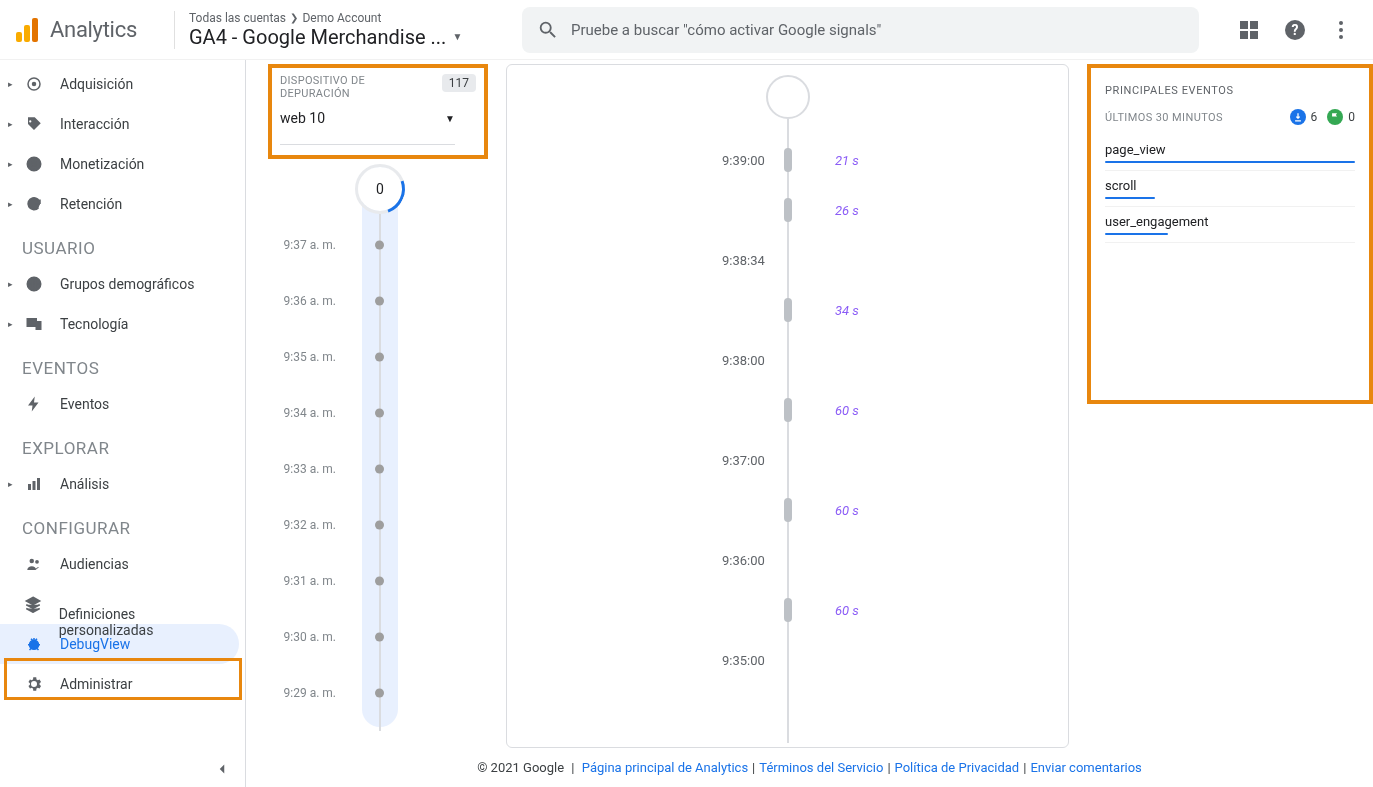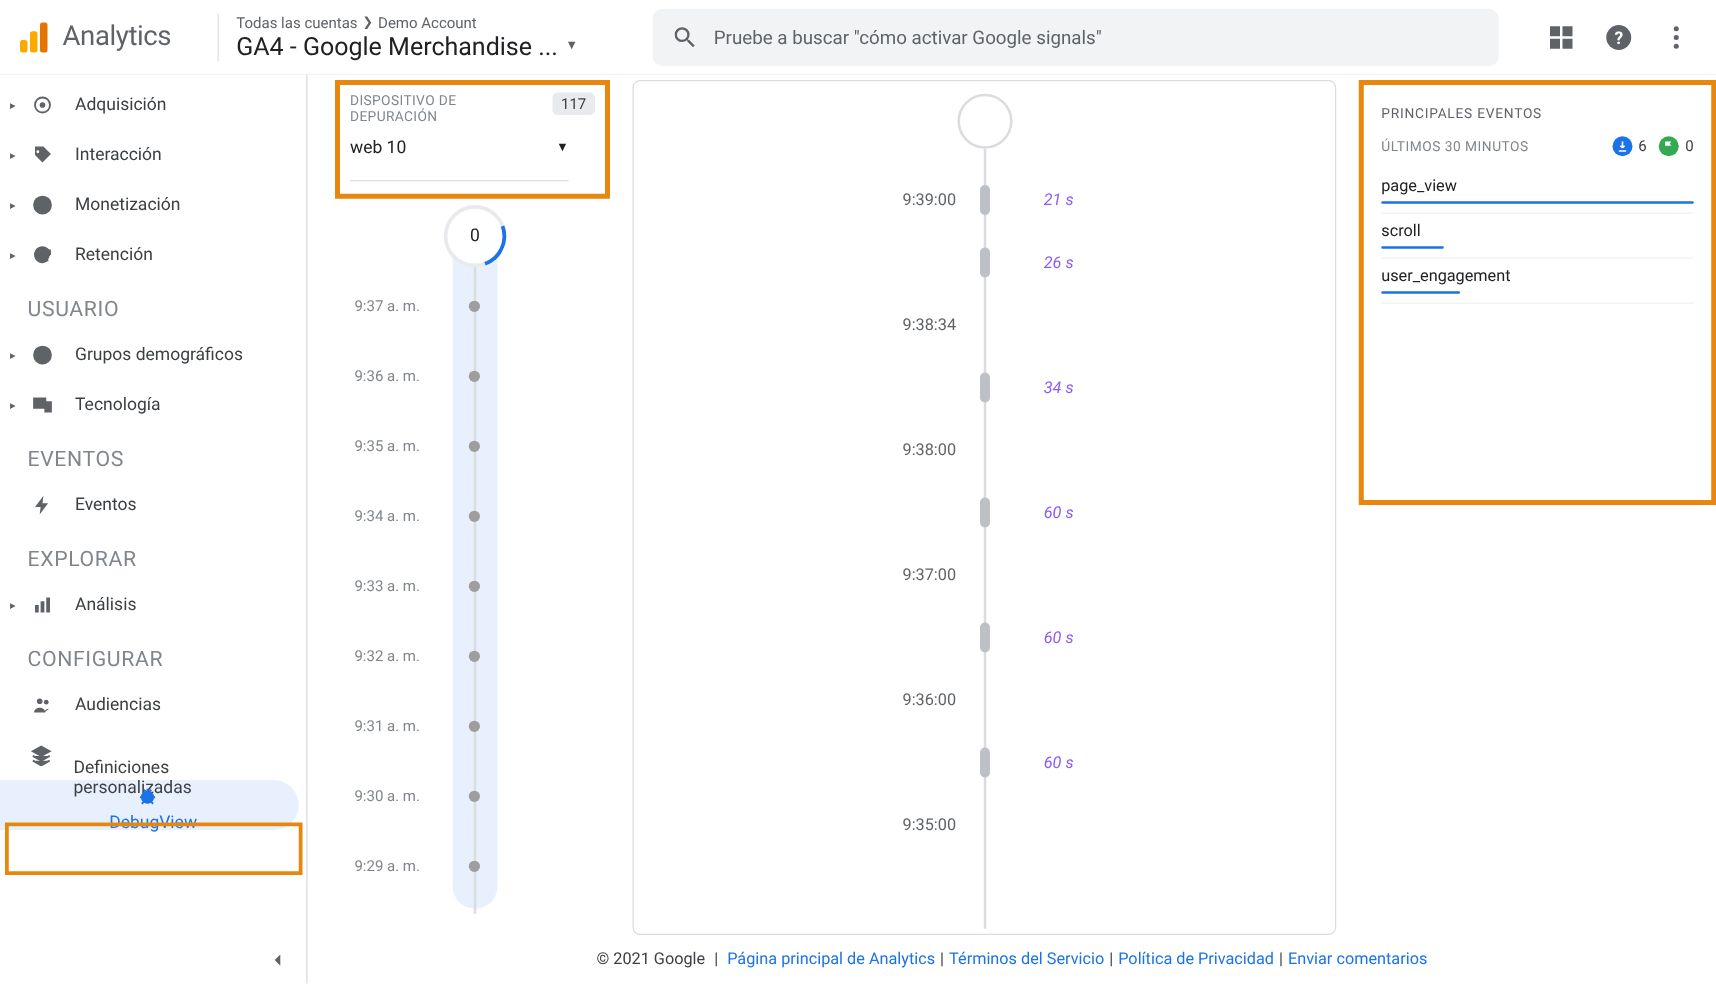--- a/index.html
+++ b/index.html
@@ -21,21 +21,21 @@
   .search span{color:#5f6368;font-size:15px;}
   .hdr-right{display:flex;align-items:center;gap:22px;margin-left:30px;margin-right:4px;}
   .hdr-icon{width:24px;height:24px;fill:#5f6368;color:#5f6368;display:flex;align-items:center;justify-content:center;cursor:pointer;}
   .layout{display:flex;height:727px;}
   .sidebar{width:246px;border-right:1px solid #dadce0;display:flex;flex-direction:column;padding-top:4px;position:relative;}
   .sb-item{display:flex;align-items:center;height:40px;padding:0 12px 0 8px;gap:4px;cursor:pointer;font-size:14px;color:#3c4043;border-radius:0 20px 20px 0;margin-right:6px;}
   .sb-exp{width:10px;color:#5f6368;font-size:9px;}
   .sb-icon{width:24px;display:flex;justify-content:center;}
   .sb-icon svg{width:18px;height:18px;fill:#5f6368;}
   .sb-label-sec{font-size:17px;color:#80868b;letter-spacing:0.5px;padding:14px 0 6px 22px;}
-  .sb-active{background:#e8f0fe;color:#1a73e8;flex-direction:column;}
+  .sb-active{background:#e8f0fe;color:#1a73e8;}
   .sb-active .sb-icon svg{fill:#1a73e8;}
   .sb-highlight{position:absolute;left:4px;width:238px;border:3px solid #e8870e;pointer-events:none;}
   .sb-collapse{position:absolute;bottom:6px;right:14px;color:#5f6368;cursor:pointer;}
   .main{flex:1;display:flex;flex-direction:column;}
   .content{flex:1;display:flex;padding:4px 0 0 22px;gap:18px;overflow:hidden;}
   .col1{width:220px;position:relative;}
   .debug-dev-box{border:4px solid #e8870e;padding:6px 8px 10px 8px;}
   .dbg-hdr{display:flex;align-items:flex-start;gap:8px;}
   .dbg-label{font-size:11px;color:#80868b;letter-spacing:0.3px;}
   .dbg-badge{background:#e8eaed;border-radius:4px;padding:2px 7px;font-size:12px;color:#3c4043;}
@@ -236,20 +236,29 @@
         <div class="sb-item sb-active">
           <span class="sb-exp"></span>
           <span class="sb-icon">
             <svg viewBox="0 0 24 24" fill="none" stroke="currentColor" stroke-width="2" style="stroke: rgb(26, 115, 232);">
               <circle cx="12" cy="13" r="6"></circle>
               <path d="M12 7V4M8 5l2 2M16 5l-2 2M4 13h4M16 13h4M6 20l3-3M18 20l-3-3"></path>
             </svg>
           </span>
           <span style="margin-left: 10px;">DebugView</span>
         </div>
+        <div class="sb-item">
+          <span class="sb-exp"></span>
+          <span class="sb-icon">
+            <svg viewBox="0 0 24 24" fill="#5f6368">
+              <path d="M19.4 13a7.5 7.5 0 000-2l2-1.6-2-3.4-2.4.9a7.6 7.6 0 00-1.7-1L15 3h-4l-.3 2.9a7.6 7.6 0 00-1.7 1l-2.4-.9-2 3.4L6.6 11a7.5 7.5 0 000 2l-2 1.6 2 3.4 2.4-.9a7.6 7.6 0 001.7 1L11 21h4l.3-2.9a7.6 7.6 0 001.7-1l2.4.9 2-3.4zM12 16a4 4 0 110-8 4 4 0 010 8z"></path>
+            </svg>
+          </span>
+          <span style="margin-left: 10px;">Administrar</span>
+        </div>
       </div>
     <div class="sb-highlight" style="top:598px;height:42px;"></div>
     <div class="sb-collapse">
       <svg width="18" height="18" viewBox="0 0 24 24" fill="#5f6368">
           <path d="M15 6l-6 6 6 6"></path>
         </svg>
     </div>
   </div>
 
   <div class="main">

